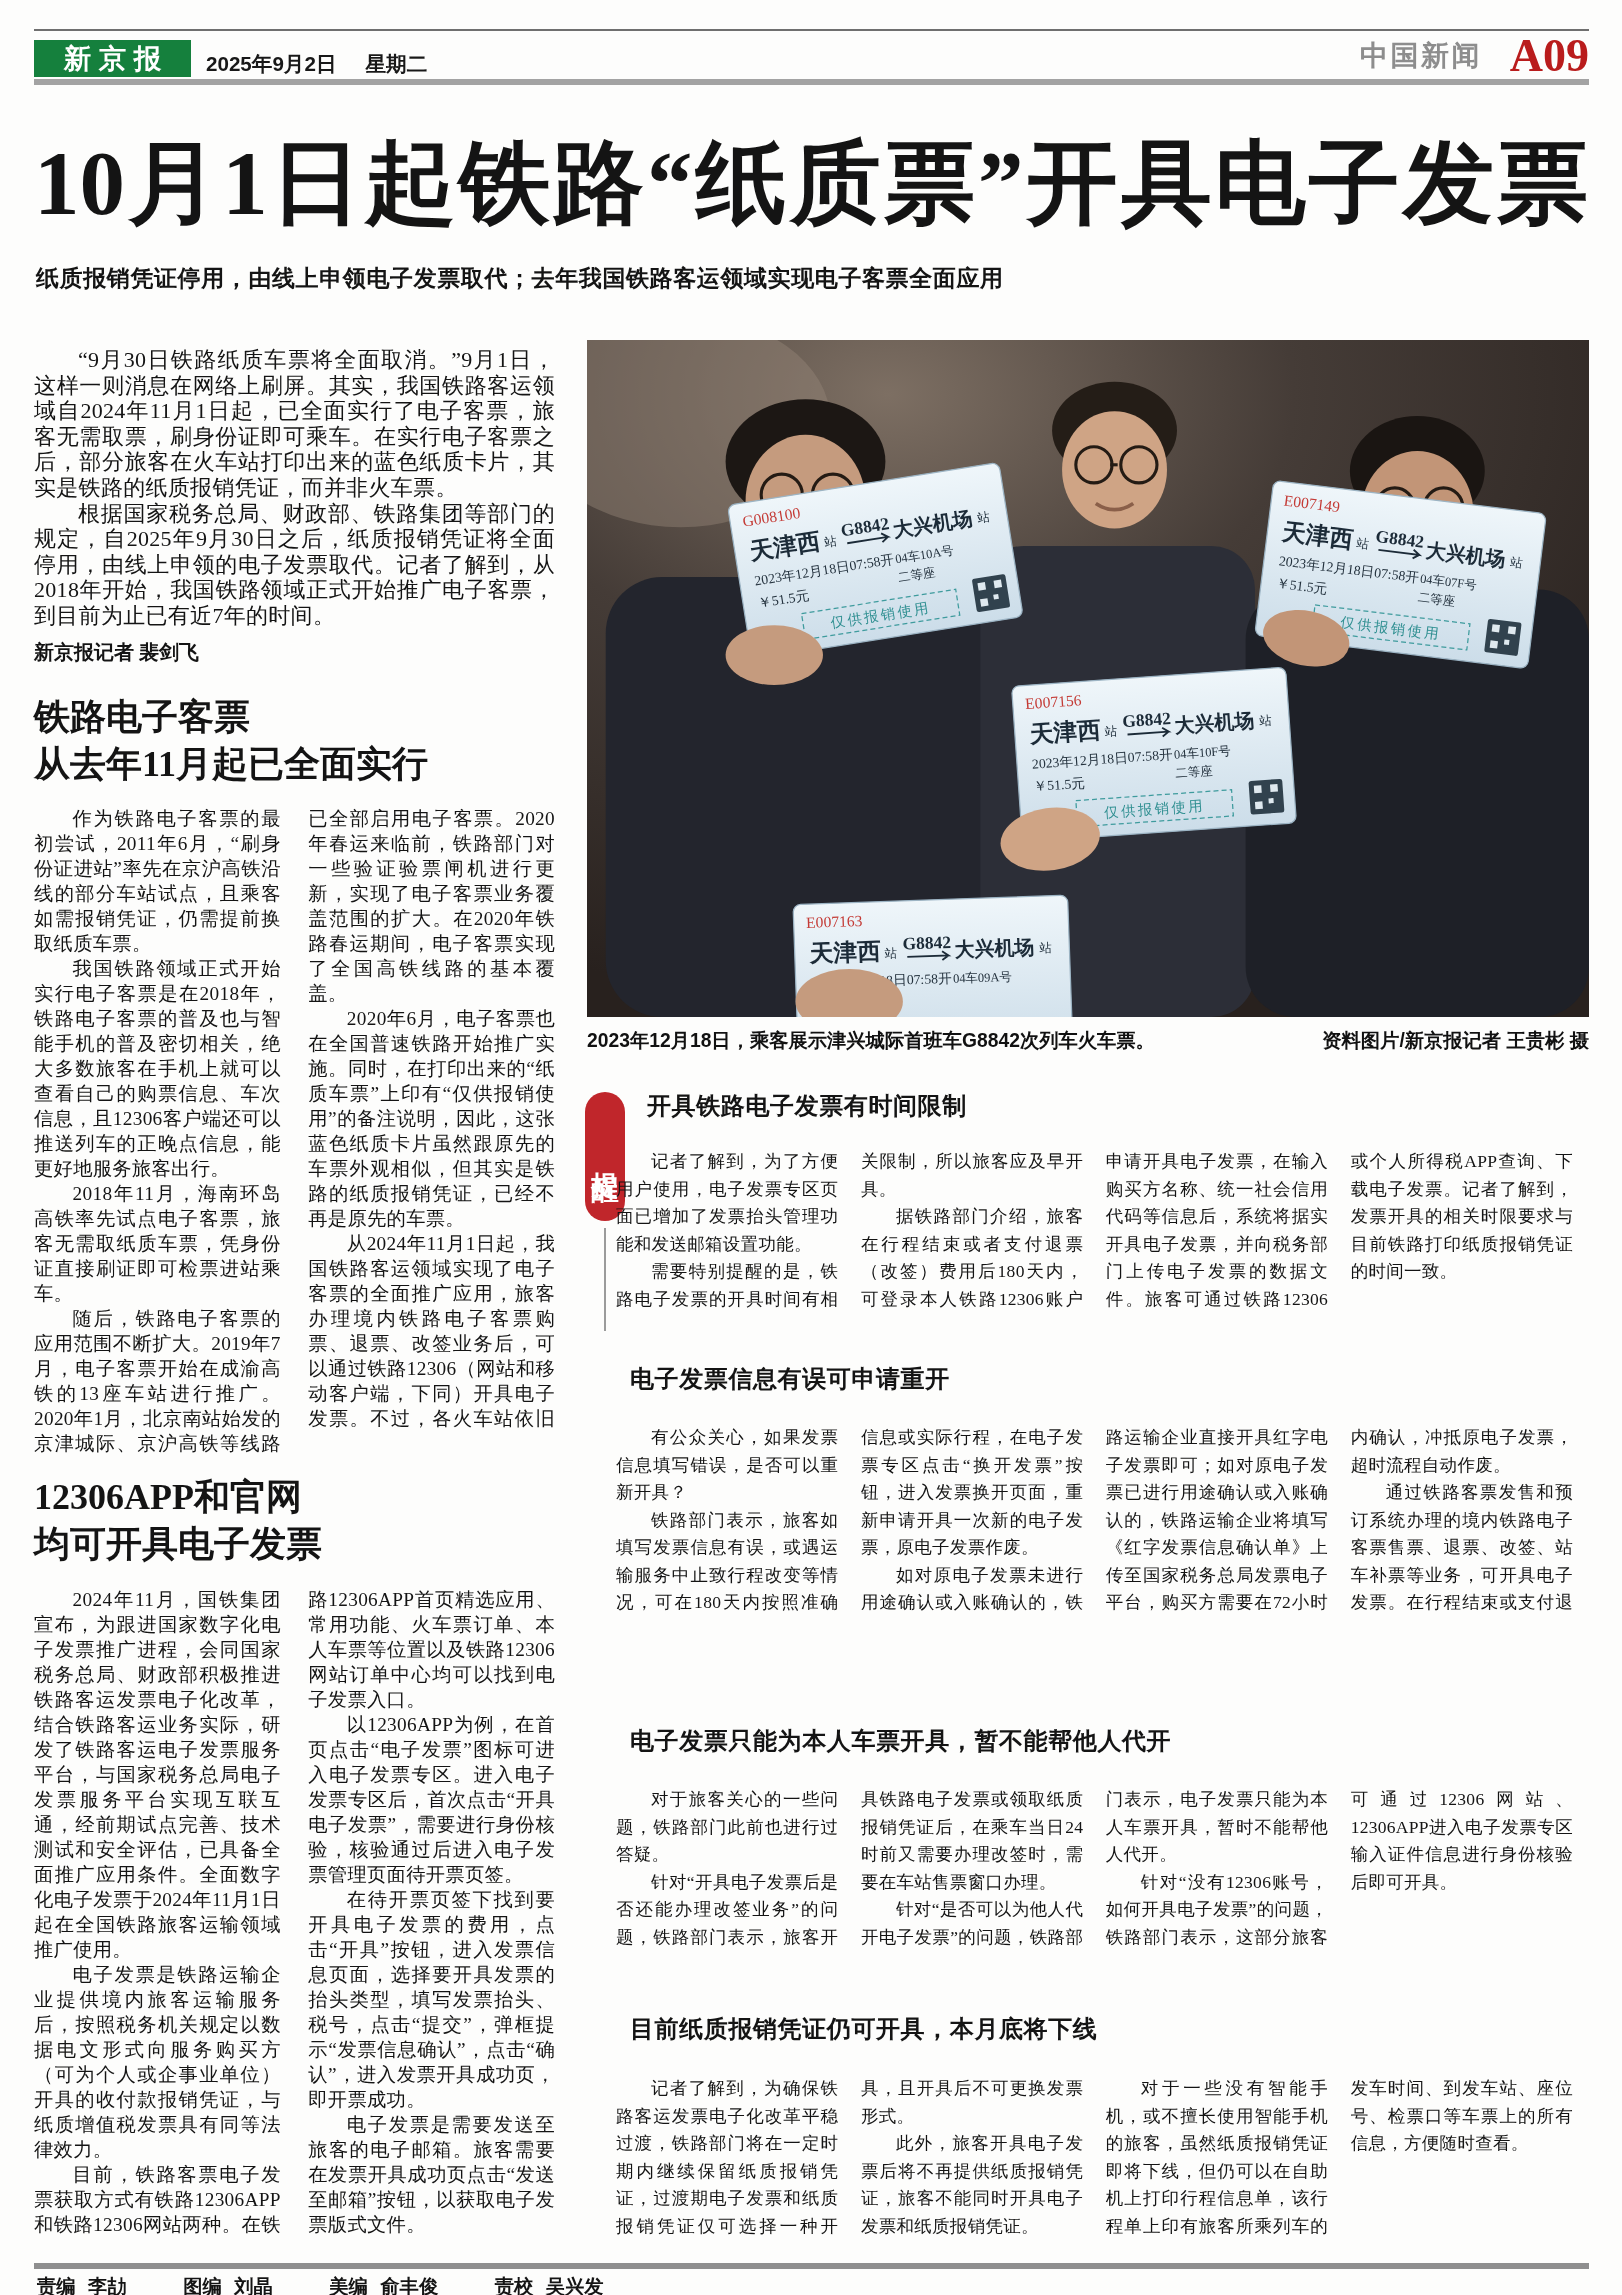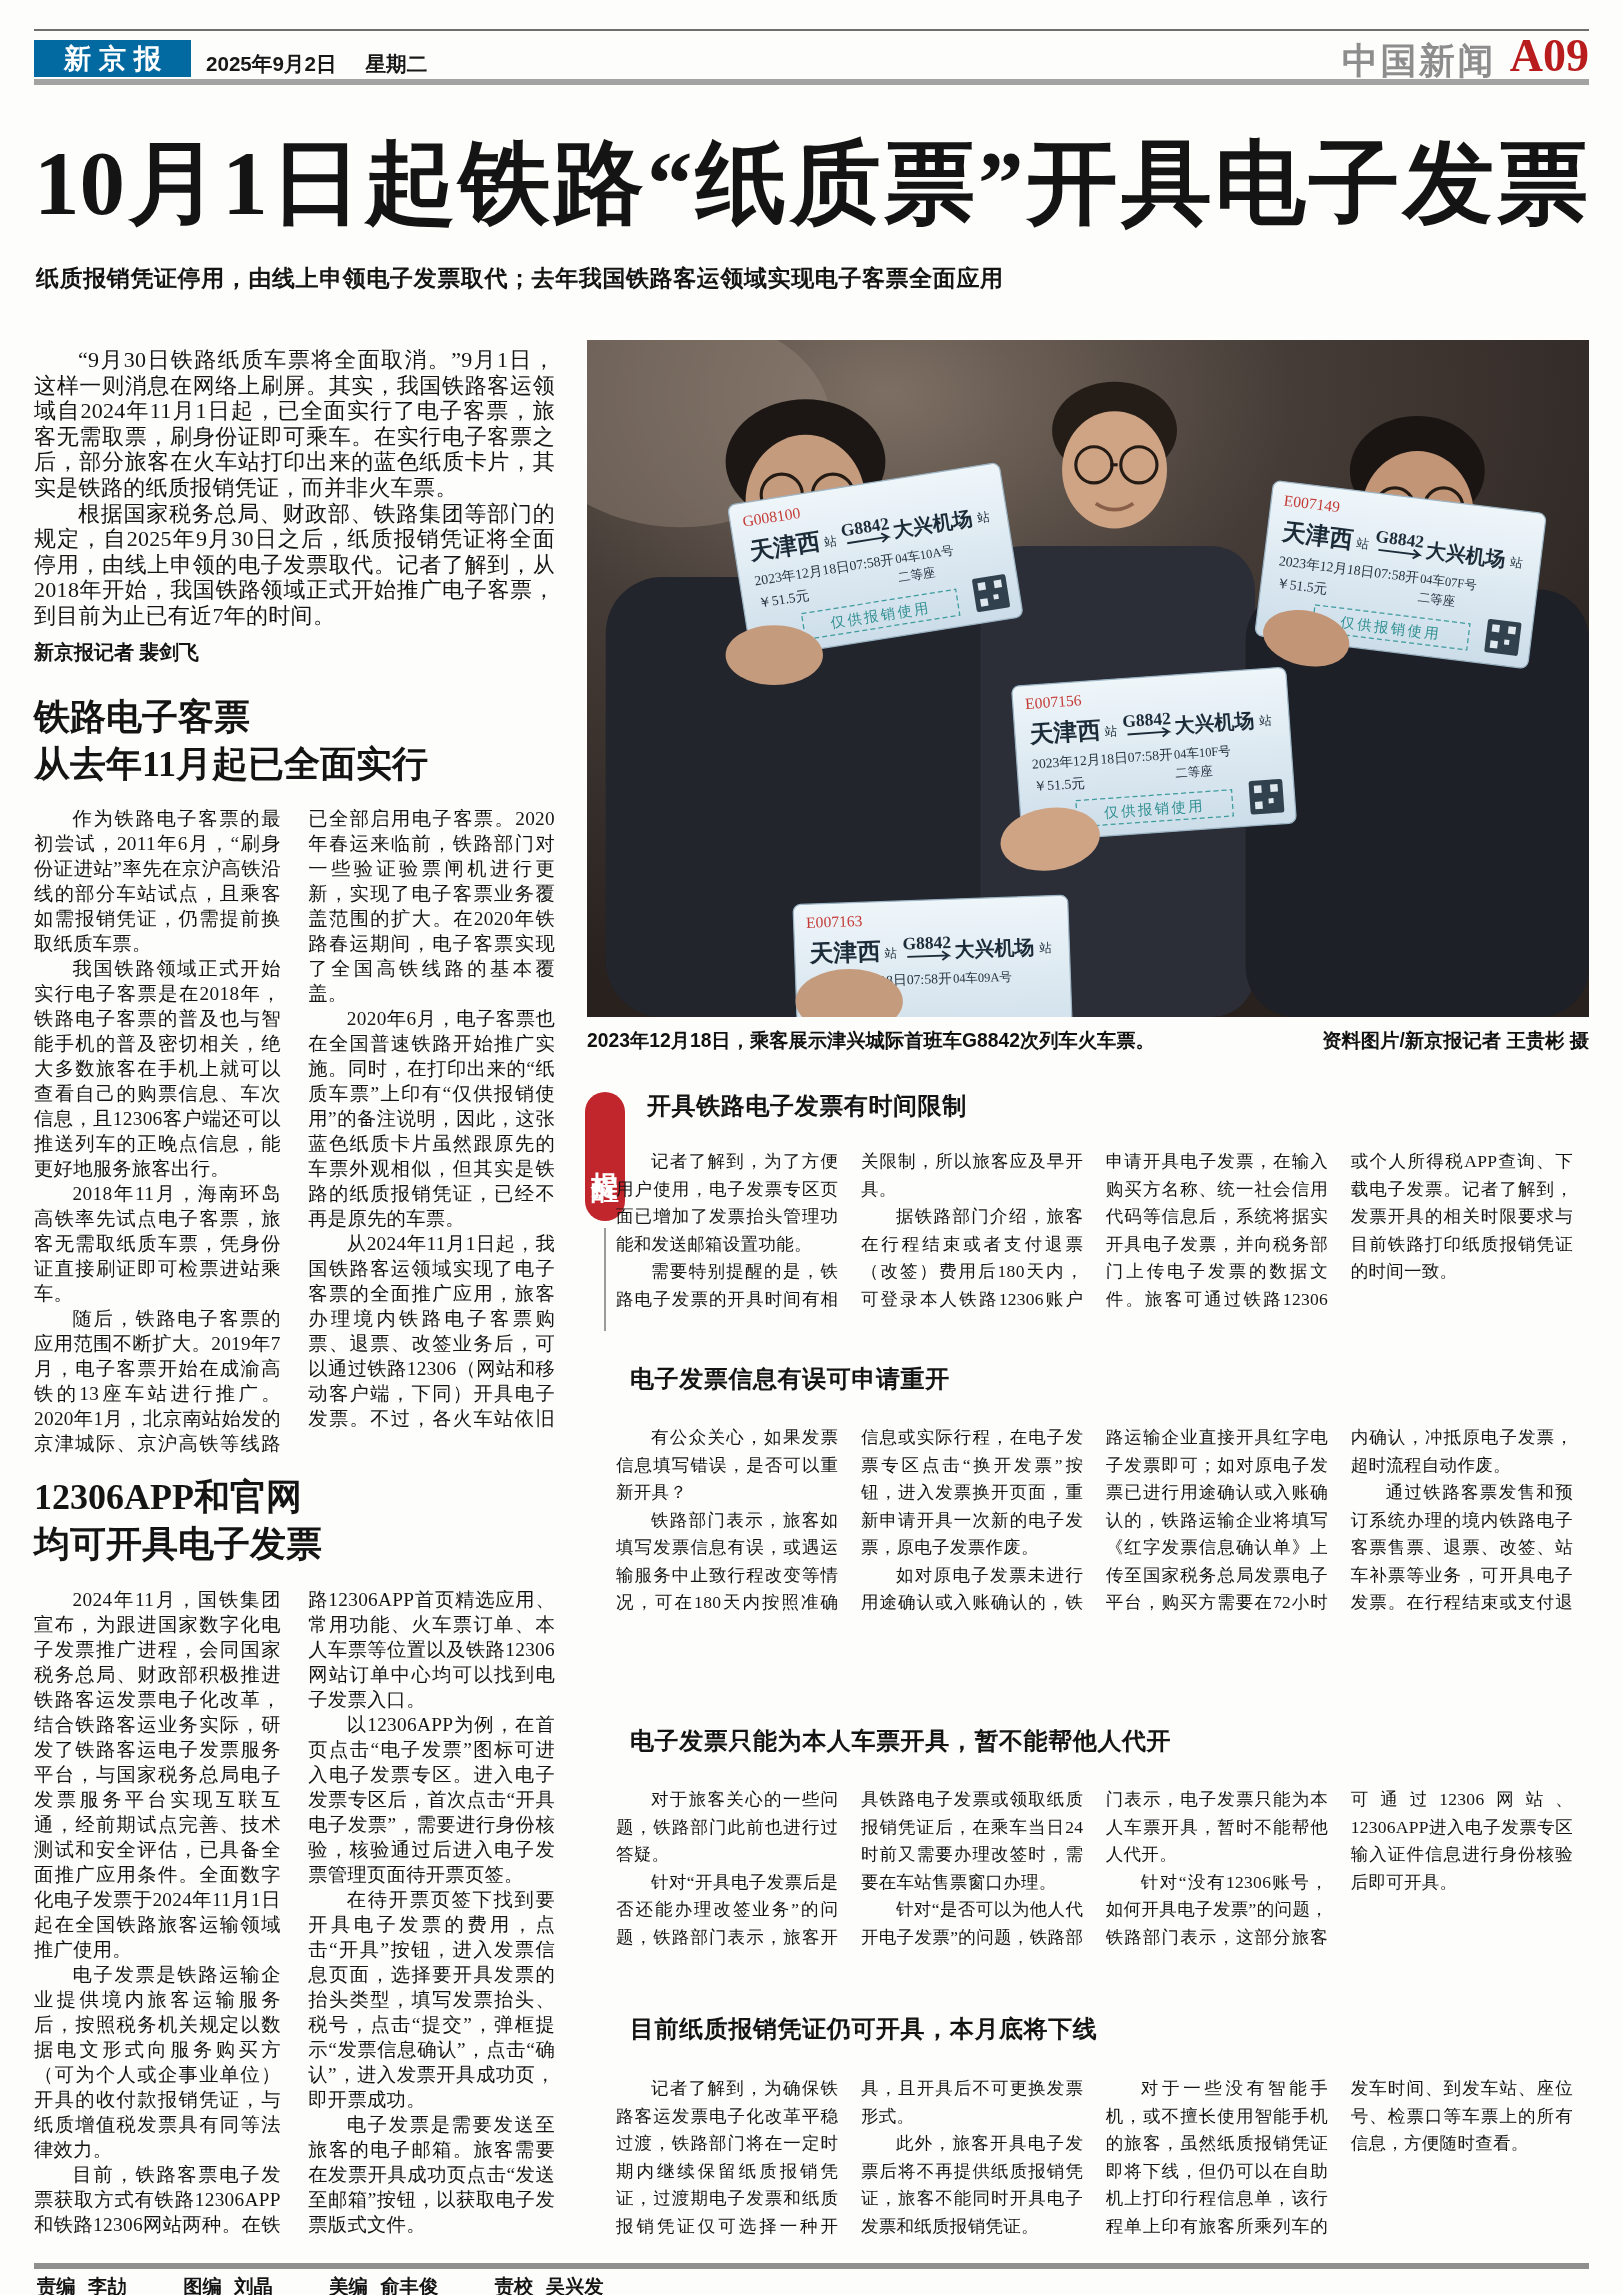--- a/index.html
+++ b/index.html
@@ -2,27 +2,27 @@
 <html style="font-size:10px"><head>
 <meta charset="utf-8">
 <style>
   html,body{margin:0;padding:0;}
   body{width:1623px;height:2295px;background:#fdfdfc;position:relative;
        font-family:"Liberation Serif",serif;color:#141414;overflow:hidden;}
   .abs{position:absolute;}
 
   
   .rule-thin{left:34px;right:34px;top:29px;height:1.9px;background:#6f6f6f;}
-  .logo{left:34px;top:40px;width:157px;height:37px;background:#0369a1;color:#fff;
+  .logo{left:34px;top:40px;width:157px;height:37px;background:#15803d;color:#fff;
         display:flex;align-items:center;justify-content:center;font-weight:bold;
         font-size:27.5px;letter-spacing:7.5px;padding-left:7.5px;box-sizing:border-box;}
   .issue{left:206px;top:50px;font-family:"Liberation Sans",sans-serif;font-weight:bold;
          font-size:20.6px;color:#181818;}
   .issue .wd{margin-left:29px;}
-  .section-label{right:127px;top:37px;font-size:36px;color:#8d8d8d;font-weight:bold;
+  .section-label{right:141px;top:37px;font-size:28px;color:#8d8d8d;font-weight:bold;
          font-family:"Liberation Sans",sans-serif;letter-spacing:2.5px;}
   .page-no{right:34px;top:29px;font-size:46px;color:#b91c1c;font-weight:bold;}
   .rule-thick{left:34px;right:34px;top:79px;height:6.2px;background:#a3a3a3;}
 
   
   .headline{left:34px;top:134px;width:1554px;font-size:91px;font-weight:bold;
             line-height:1.1;white-space:nowrap;text-align:justify;text-align-last:justify;overflow:hidden;}
   .subhead{left:36px;top:263px;width:1554px;font-size:23px;font-weight:bold;letter-spacing:0.6px;}
 
   

